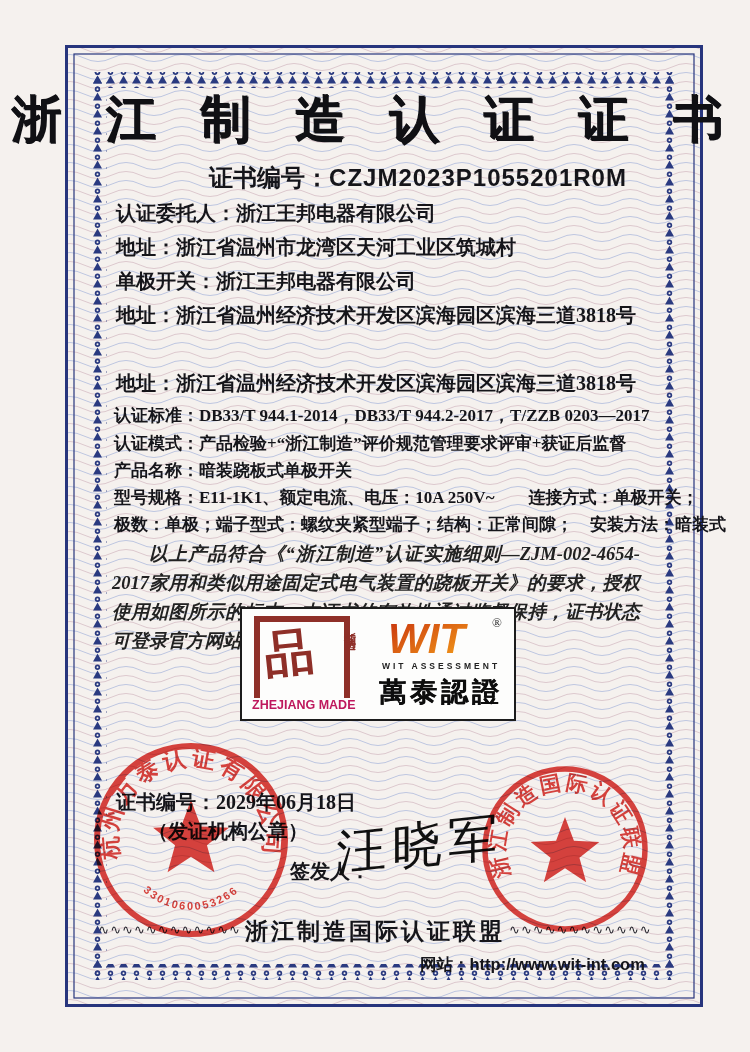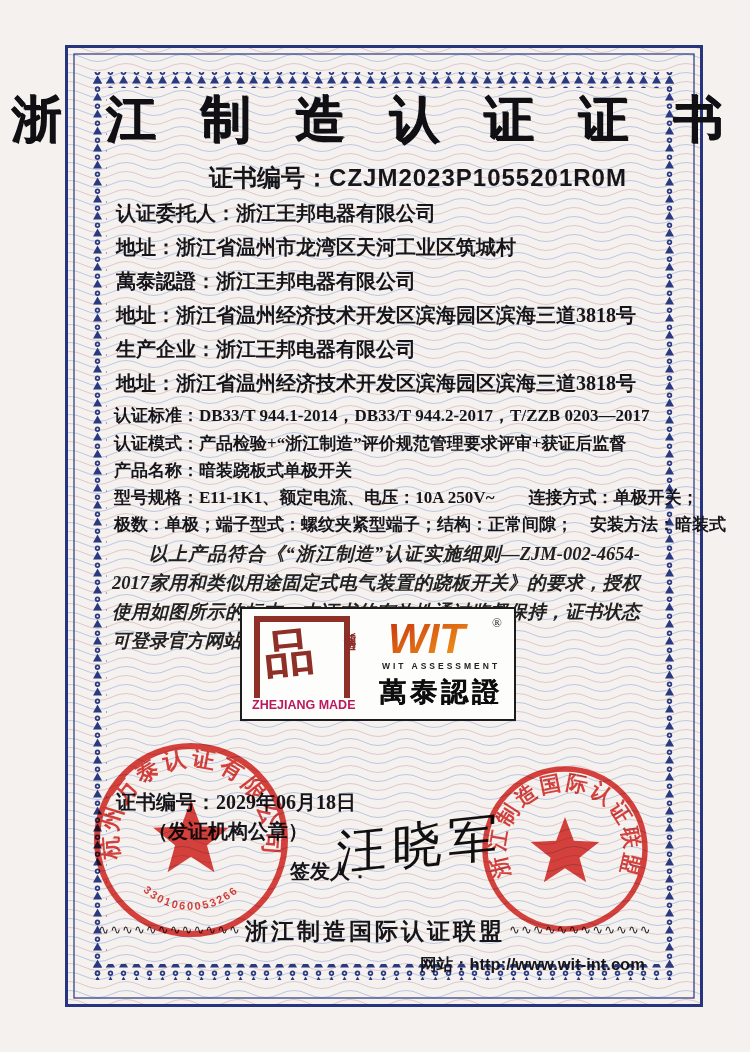--- a/index.html
+++ b/index.html
@@ -89,27 +89,24 @@
       <span>证书编号：</span><span class="certno-value">CZJM2023P1055201R0M</span>
     </div>
 
     <div class="field-row" style="top:234px">
       <span>地址：</span><span>浙江省温州市龙湾区天河工业区筑城村</span>
     </div>
     <div class="field-row" style="top:200px">
       <span>认证委托人：</span><span>浙江王邦电器有限公司</span>
     </div>
     <div class="field-row" style="top:268px">
-      <span>萬泰認證：</span><span>浙江王邦电器有限公司</span>
+      <span>单极开关：</span><span>浙江王邦电器有限公司</span>
     </div>
     <div class="field-row" style="top:302px">
       <span>地址：</span><span>浙江省温州经济技术开发区滨海园区滨海三道3818号</span>
-    </div>
-    <div class="field-row" style="top:336px">
-      <span>生产企业：</span><span>浙江王邦电器有限公司</span>
     </div>
     <div class="field-row" style="top:370px">
       <span>地址：</span><span>浙江省温州经济技术开发区滨海园区滨海三道3818号</span>
     </div>
 
     <div class="spec-row" style="top:404px">认证标准：DB33/T 944.1-2014，DB33/T 944.2-2017，T/ZZB 0203—2017</div>
     <div class="spec-row" style="top:459px">产品名称：暗装跷板式单极开关</div>
     <div class="spec-row" style="top:432px">认证模式：产品检验+“浙江制造”评价规范管理要求评审+获证后监督</div>
     <div class="spec-row" style="top:486px">型号规格：E11-1K1、额定电流、电压：10A 250V~　　连接方式：单极开关；</div>
     <div class="spec-row" style="top:513px">极数：单极；端子型式：螺纹夹紧型端子；结构：正常间隙；　安装方法：暗装式</div>

